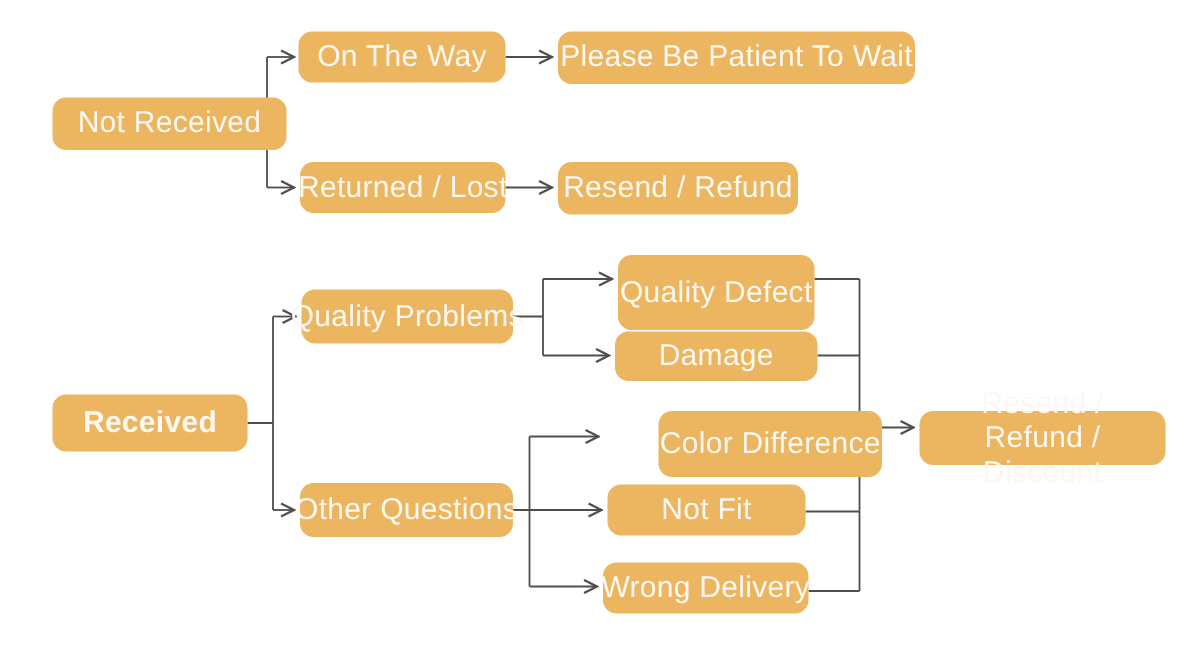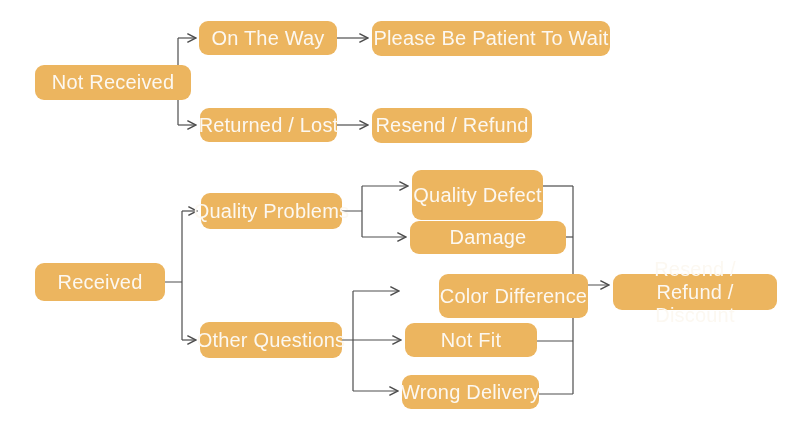--- a/index.html
+++ b/index.html
@@ -36,25 +36,25 @@
     line-height: 1.15;
     letter-spacing: 0.2px;
     white-space: nowrap;
   }
   .node.wrap { white-space: normal; padding: 0 6px; box-sizing: border-box; }
   .n-not-received     { left: 35px;  top: 65px;  width: 156px; height: 35px; }
   .n-on-the-way       { left: 199px; top: 21px;  width: 138px; height: 34px; }
   .n-please-wait      { left: 372px; top: 21px;  width: 238px; height: 35px; }
   .n-returned-lost    { left: 200px; top: 108px; width: 137px; height: 34px; }
   .n-resend-refund    { left: 372px; top: 108px; width: 160px; height: 35px; }
-  .n-received         { left: 35px;  top: 263px; width: 130px; height: 38px; }
+  .n-received         { left: 35px;  top: 263px; width: 130px; height: 38px; font-weight: bold; }
   .n-quality-problems { left: 201px; top: 193px; width: 141px; height: 36px; }
   .n-other-questions  { left: 200px; top: 322px; width: 142px; height: 36px; }
   .n-quality-defect   { left: 412px; top: 170px; width: 131px; height: 50px; }
-  .n-damage           { left: 410px; top: 221px; width: 156px; height: 33px; }
+  .n-damage           { left: 410px; top: 221px; width: 135px; height: 33px; }
   .n-color-difference { left: 403px; top: 274px; width: 149px; height: 44px; margin-left: 36px; }
   .n-not-fit          { left: 405px; top: 323px; width: 132px; height: 34px; }
   .n-wrong-delivery   { left: 402px; top: 375px; width: 137px; height: 34px; }
   .n-resend-discount  { left: 613px; top: 260px; width: 164px; height: 36px; margin-top: 14px; }
 </style>
 </head>
 <body>
 
 <div class="canvas">
 

